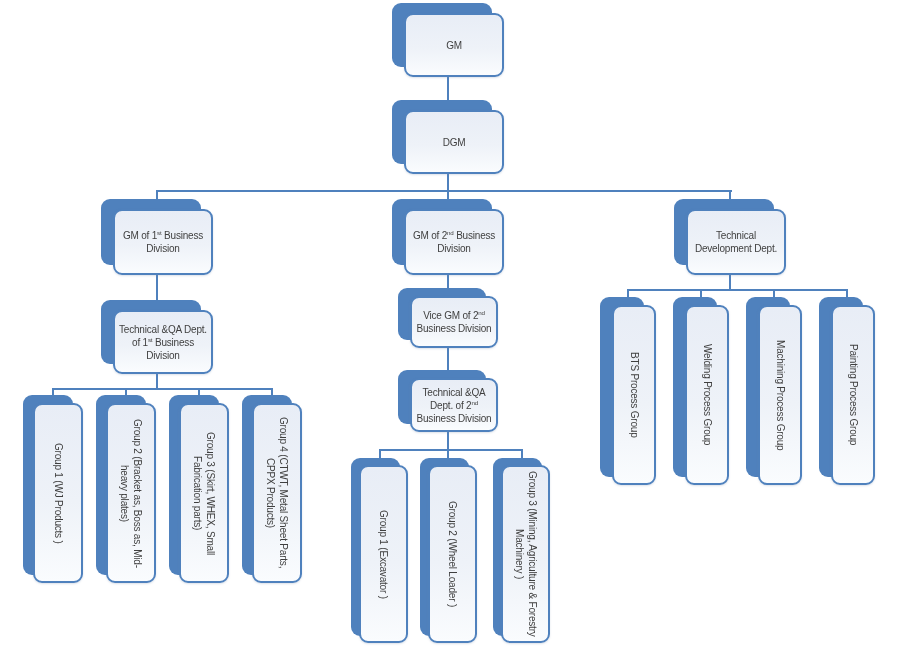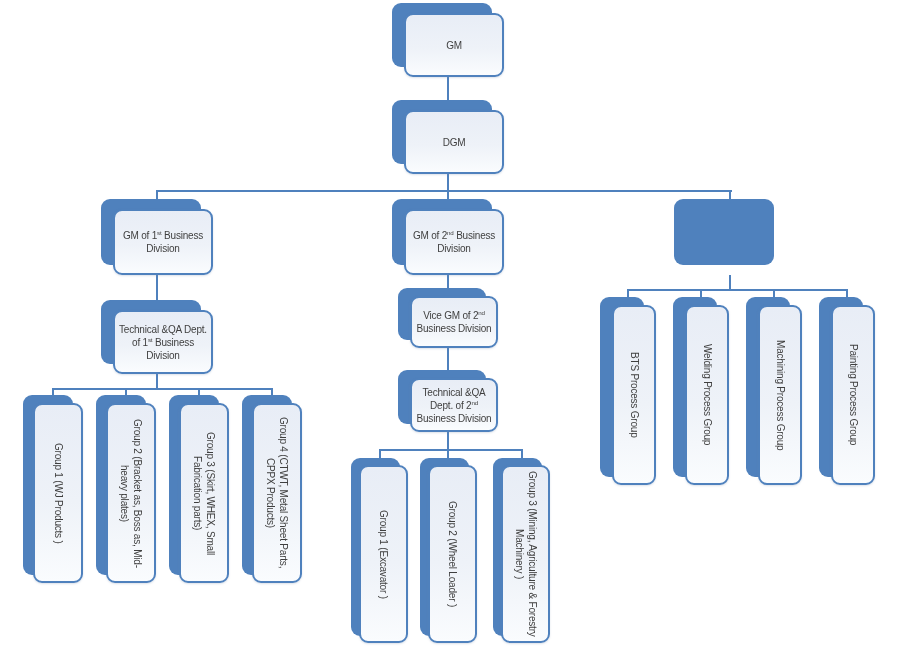--- a/index.html
+++ b/index.html
@@ -96,20 +96,23 @@
 
   <div class="node" style="--x:392px;--y:199px;--w:100px;--h:66px;--dx:12px;--dy:10px">
     <div class="back"></div>
     <div class="face">
       <span>GM of 2<sup>nd</sup> Business Division</span>
     </div>
   </div>
 
   <div class="node" style="--x:674px;--y:199px;--w:100px;--h:66px;--dx:12px;--dy:10px">
     <div class="back"></div>
+    <div class="face">
+      <span>Technical Development Dept.</span>
+    </div>
   </div>
 
   <div class="node" style="--x:101px;--y:300px;--w:100px;--h:64px;--dx:12px;--dy:10px">
     <div class="back"></div>
     <div class="face">
       <span>Technical &amp;QA Dept. of 1<sup>st</sup> Business Division</span>
     </div>
   </div>
 
   <div class="node" style="--x:398px;--y:288px;--w:88px;--h:52px;--dx:12px;--dy:8px">

